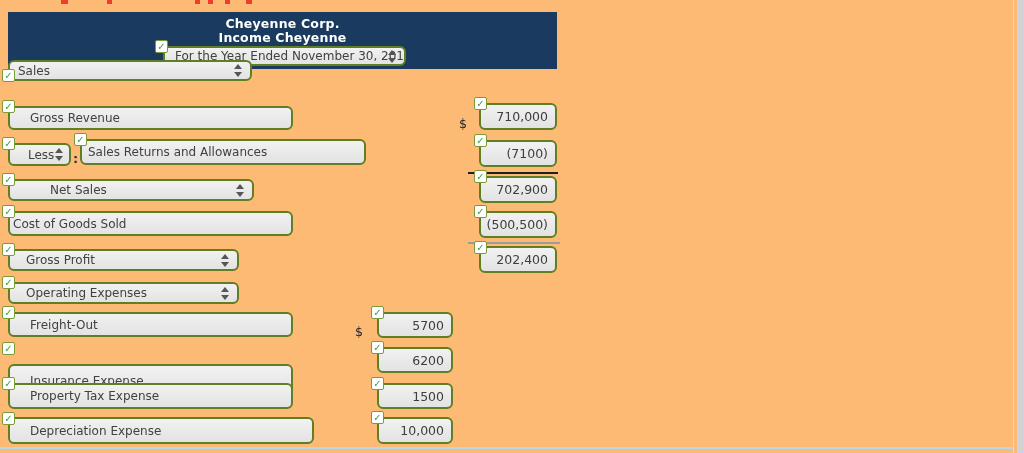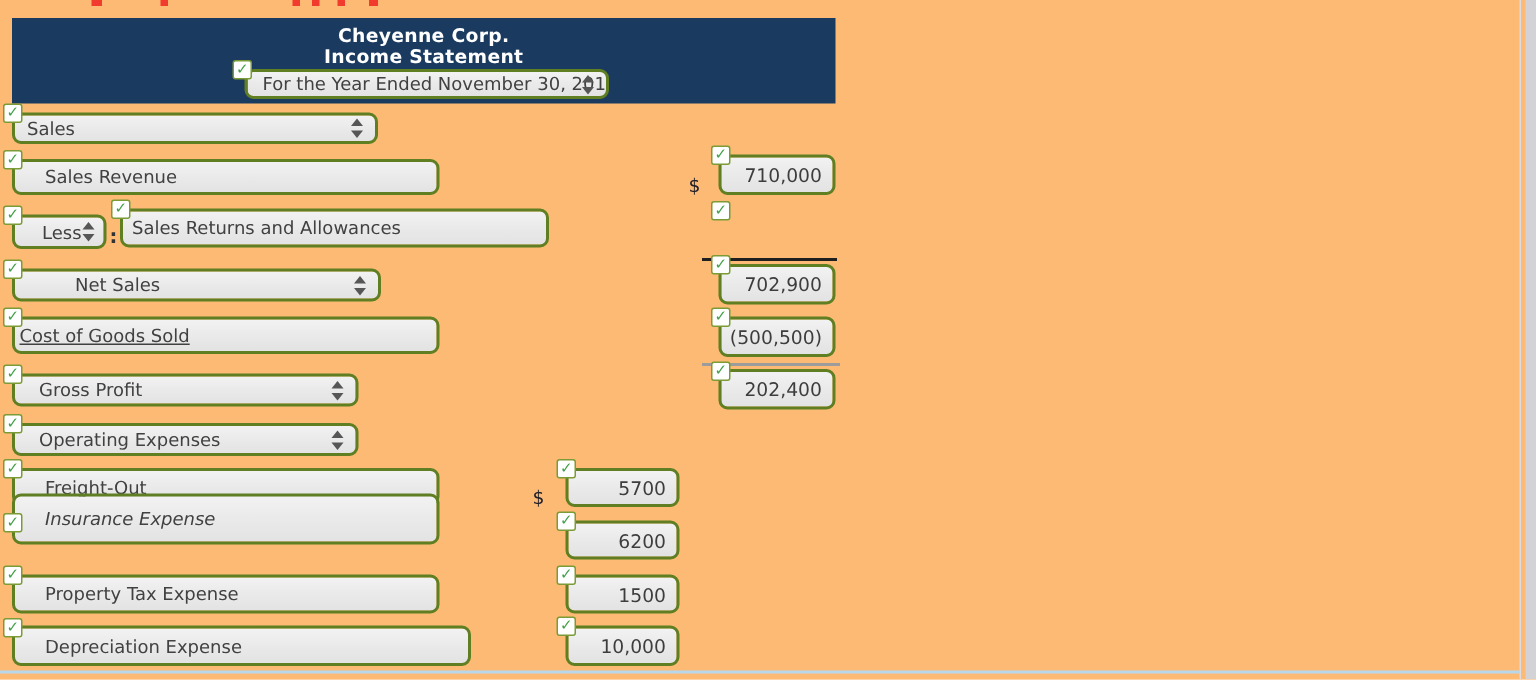--- a/index.html
+++ b/index.html
@@ -44,38 +44,38 @@
 
   <div class="frag" style="left:61px;width:7px;"></div>
   <div class="frag" style="left:107px;width:5px;"></div>
   <div class="frag" style="left:195px;width:5px;"></div>
   <div class="frag" style="left:208px;width:5px;"></div>
   <div class="frag" style="left:225px;width:5px;"></div>
   <div class="frag" style="left:246px;width:6px;"></div>
 
   <div class="hdr">
     <div class="hdr-line" style="top:4px;">Cheyenne Corp.</div>
-    <div class="hdr-line" style="top:18px;">Income Statement</div>
+    <div class="hdr-line" style="top:18px;">Income Cheyenne</div>
   </div>
 
   <span class="cb" style="left:155px;top:40px;">✓</span>
   <div class="fld" style="left:163px;top:46px;width:243px;height:20px;">
     <span class="lbl" style="padding-left:10px;">For the Year Ended November 30, 2019</span>
     <span class="arrows"></span>
   </div>
 
   <span class="cb" style="left:2px;top:69px;">✓</span>
-  <div class="fld" style="left:8px;top:75px;width:244px;height:21px;text-align:center;">
+  <div class="fld" style="left:8px;top:60px;width:244px;height:21px;text-align:center;">
     <span class="lbl" style="padding-left:8px;">Sales</span>
     <span class="arrows"></span>
   </div>
 
   <span class="cb" style="left:2px;top:100px;">✓</span>
   <div class="fld" style="left:8px;top:106px;width:285px;height:24px;">
-    <span class="lbl" style="padding-left:20px;">Sales Revenue</span>
+    <span class="lbl" style="padding-left:20px;">Gross Revenue</span>
   </div>
 
   <span class="cb" style="left:2px;top:137px;">✓</span>
   <div class="fld" style="left:8px;top:143px;width:63px;height:23px;">
     <span class="lbl" style="padding-left:18px;">Less</span>
     <span class="arrows" style="right:6px;"></span>
   </div>
   <span class="colon" style="left:73px;top:151px;">:</span>
 
   <span class="cb" style="left:74px;top:133px;">✓</span>
@@ -83,21 +83,21 @@
     <span class="lbl" style="padding-left:6px;">Sales Returns and Allowances</span>
   </div>
 
   <span class="cb" style="left:2px;top:173px;">✓</span>
   <div class="fld" style="left:8px;top:179px;width:246px;height:22px;">
     <span class="lbl" style="padding-left:40px;">Net Sales</span>
     <span class="arrows"></span>
   </div>
 
   <span class="cb" style="left:2px;top:205px;">✓</span>
-  <div class="fld" style="left:8px;top:211px;width:285px;height:25px;text-decoration:underline;">
+  <div class="fld" style="left:8px;top:211px;width:285px;height:25px;">
     <span class="lbl" style="padding-left:3px;">Cost of Goods Sold</span>
   </div>
 
   <span class="cb" style="left:2px;top:243px;">✓</span>
   <div class="fld" style="left:8px;top:249px;width:231px;height:22px;">
     <span class="lbl" style="padding-left:16px;">Gross Profit</span>
     <span class="arrows"></span>
   </div>
 
   <span class="cb" style="left:2px;top:276px;">✓</span>
@@ -105,21 +105,21 @@
     <span class="lbl" style="padding-left:16px;">Operating Expenses</span>
     <span class="arrows"></span>
   </div>
 
   <span class="cb" style="left:2px;top:306px;">✓</span>
   <div class="fld" style="left:8px;top:312px;width:285px;height:25px;">
     <span class="lbl" style="padding-left:20px;">Freight-Out</span>
   </div>
 
   <span class="cb" style="left:2px;top:342px;">✓</span>
-  <div class="fld" style="left:8px;top:329px;width:285px;height:34px;font-style:italic;">
+  <div class="fld" style="left:8px;top:364px;width:285px;height:34px;">
     <span class="lbl" style="padding-left:20px;">Insurance Expense</span>
   </div>
 
   <span class="cb" style="left:2px;top:377px;">✓</span>
   <div class="fld" style="left:8px;top:383px;width:285px;height:26px;">
     <span class="lbl" style="padding-left:20px;">Property Tax Expense</span>
   </div>
 
   <span class="cb" style="left:2px;top:412px;">✓</span>
   <div class="fld" style="left:8px;top:417px;width:306px;height:27px;">
@@ -147,20 +147,23 @@
     <span>10,000</span>
   </div>
 
   <span class="dollar" style="left:459px;top:116px;">$</span>
   <span class="cb" style="left:474px;top:97px;">✓</span>
   <div class="fld num" style="left:479px;top:103px;width:78px;height:27px;">
     <span>710,000</span>
   </div>
 
   <span class="cb" style="left:474px;top:134px;">✓</span>
+  <div class="fld num" style="left:479px;top:140px;width:78px;height:27px;">
+    <span>(7100)</span>
+  </div>
 
   <div class="rule" style="left:468px;top:172px;width:90px;background:#1f1f1f;"></div>
   <span class="cb" style="left:474px;top:170px;">✓</span>
   <div class="fld num" style="left:479px;top:176px;width:78px;height:27px;">
     <span>702,900</span>
   </div>
 
   <span class="cb" style="left:474px;top:205px;">✓</span>
   <div class="fld num" style="left:479px;top:211px;width:78px;height:27px;">
     <span>(500,500)</span>

